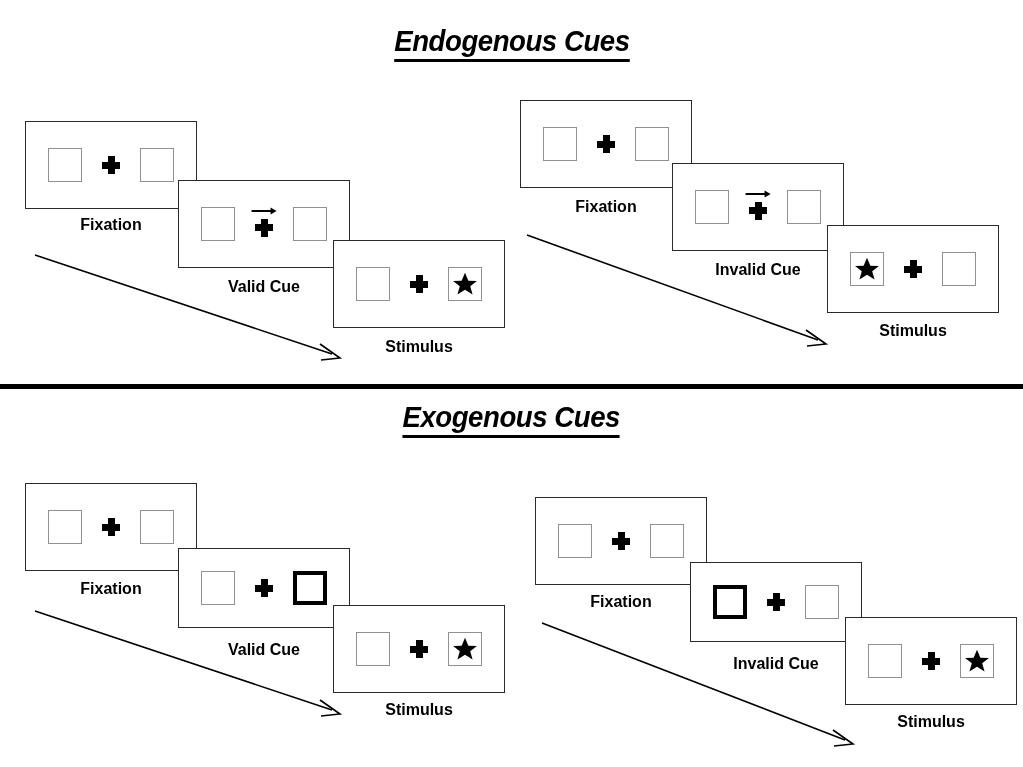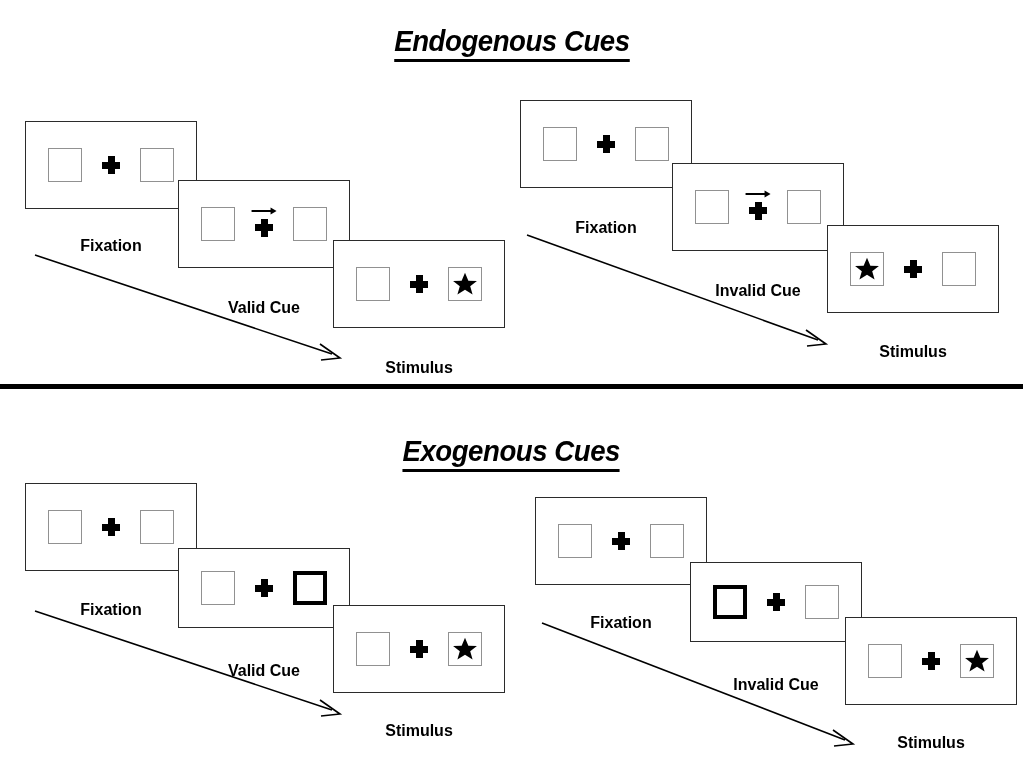--- a/index.html
+++ b/index.html
@@ -120,21 +120,20 @@
   }
 
   
   .caption {
     position: absolute;
     font-weight: bold;
     font-size: 16px;
     white-space: nowrap;
     color: #000000;
     text-align: center;
-    margin-top: 21px;
   }
 
   
   .flow-arrow {
     position: absolute;
     overflow: visible;
     pointer-events: none;
   }
 </style>
 </head>
@@ -231,21 +230,21 @@
 </div>
 <div class="caption" style="left:827px; top:322px; width:172px;">Stimulus</div>
 
 <svg class="flow-arrow" style="left:500px; top:222px; width:400px; height:140px; z-index:2;" viewBox="0 0 400 140">
   <line x1="27" y1="13" x2="318" y2="118" stroke="#000" stroke-width="1.6"></line>
   <polyline points="306,108 326,122 307,124" fill="none" stroke="#000" stroke-width="1.6"></polyline>
 </svg>
 
 <div class="divider" style="top:384px;"></div>
 
-<div class="section-title" style="top:434px;">
+<div class="section-title" style="top:400px;">
   <span>Exogenous Cues</span>
 </div>
 
 <div class="panel" style="left:25px; top:483px; width:172px; height:88px; z-index:3;">
   <div class="panel-inner">
     <div class="box"></div>
     <div class="plus-wrap">
       <div class="plus"></div>
     </div>
     <div class="box"></div>

